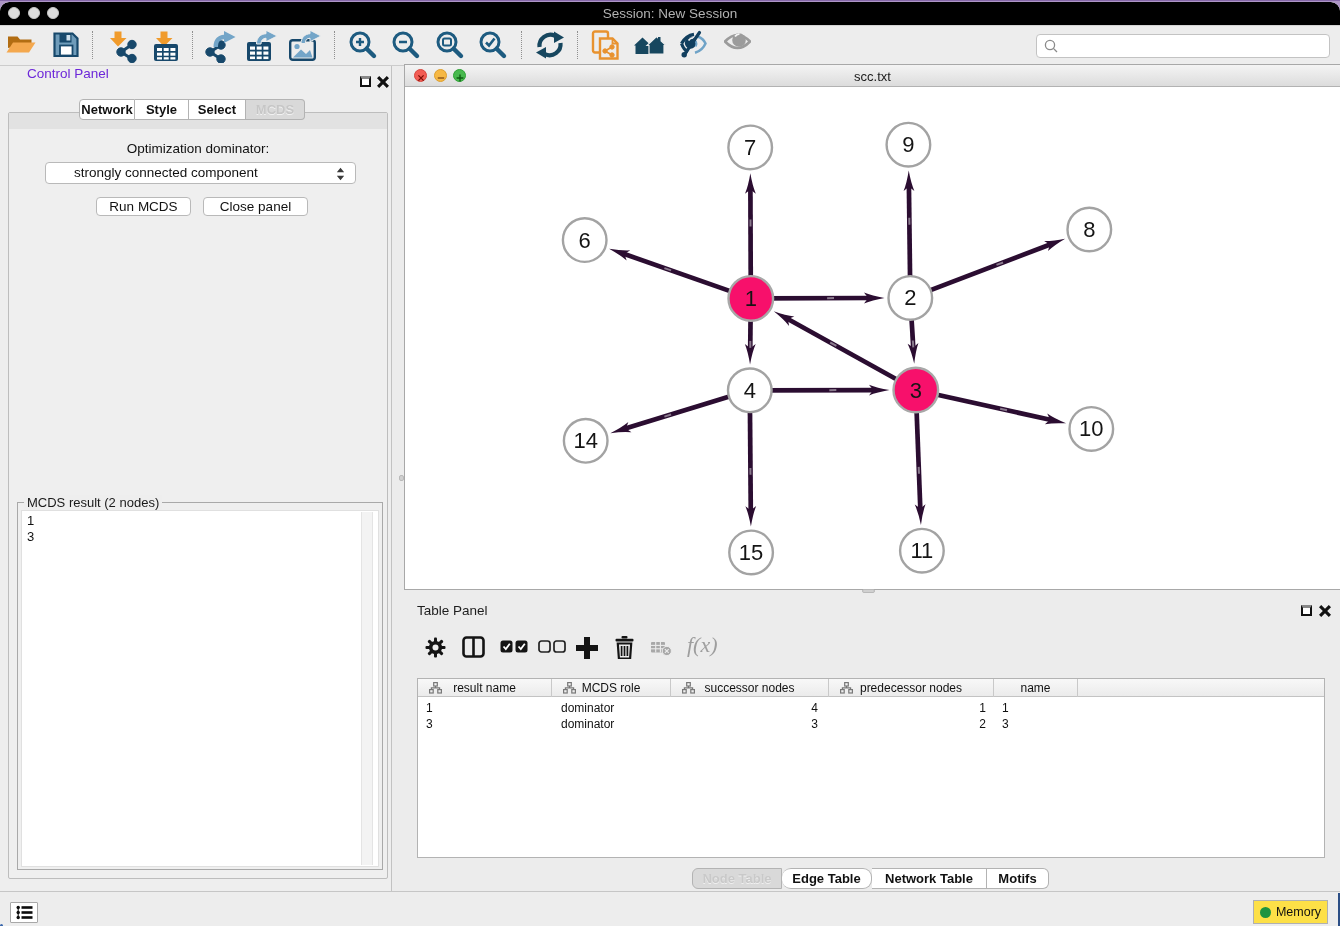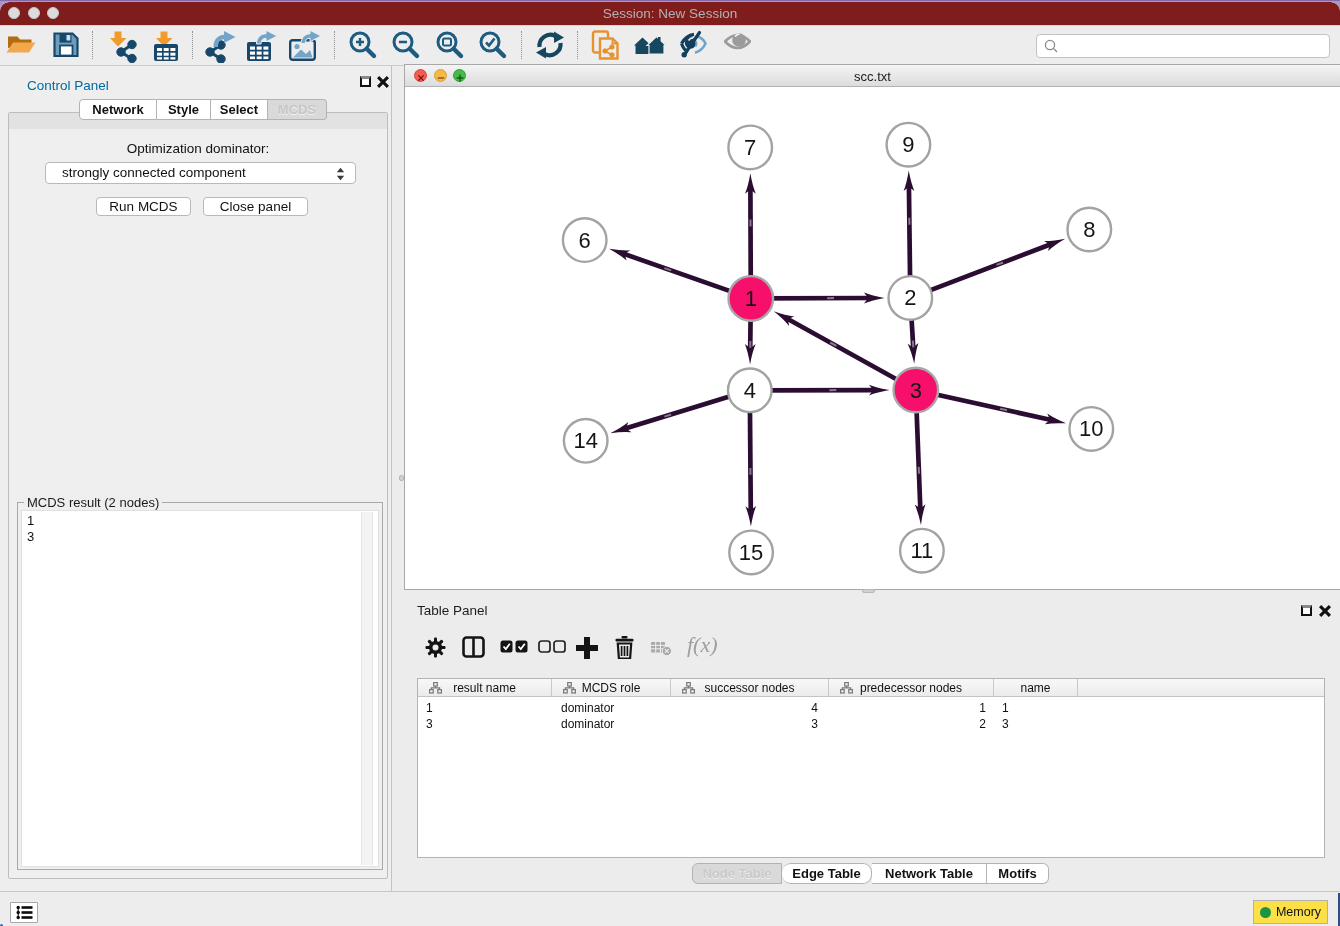--- a/index.html
+++ b/index.html
@@ -1,60 +1,60 @@
 <!DOCTYPE html>
 <html><head>
 <meta charset="utf-8">
 <style>
 * { margin:0; padding:0; box-sizing:border-box; }
 html,body { width:1340px; height:926px; overflow:hidden; }
 body { background:#ad95c6; font-family:"Liberation Sans", sans-serif; position:relative; }
 #topline { position:absolute; left:0; top:0; width:1340px; height:1px; background:#8568a8; }
 #win { position:absolute; left:0; top:2px; width:1340px; height:924px; background:#ececec; border-radius:9px 9px 0 0; overflow:hidden; }
 
-#titlebar { position:absolute; left:0; top:0; width:1340px; height:24px; background:#7f1d1d; border-bottom:1px solid #d4d4d4; border-radius:9px 9px 0 0; }
+#titlebar { position:absolute; left:0; top:0; width:1340px; height:24px; background:#000000; border-bottom:1px solid #d4d4d4; border-radius:9px 9px 0 0; }
 .tl { position:absolute; top:5px; width:12px; height:12px; border-radius:50%; background:#dcdcdc; border:1px solid #c6c6c6; }
 #title { position:absolute; left:0; right:0; top:4px; text-align:center; font-size:13.5px; color:#b2b2b2; }
 
 #toolbar { position:absolute; left:0; top:25px; width:1340px; height:39px; background:#ededed; border-bottom:1px solid #cccccc; }
 .tbi { position:absolute; top:3px; }
 .tbsep { position:absolute; top:4px; height:28px; width:0; border-left:1px dotted #8f8f8f; }
 #search { position:absolute; left:1036px; top:7px; width:294px; height:24px; background:#fff; border:1px solid #c3c3c3; border-radius:4px; }
 
 #control { position:absolute; left:0; top:64px; width:392px; height:825px; background:#eeeeee; border-right:1px solid #c2c2c2; }
-#cp-title { position:absolute; left:27px; top:12px; font-size:13.5px; color:#0369a1; }
+#cp-title { position:absolute; left:27px; top:0; font-size:13.5px; color:#6d28d9; }
 .float-ic { position:absolute; width:11px; height:11px; border:2px solid #111; border-top:3px solid #888; background:#fff; }
 #tabs { position:absolute; left:79px; top:33px; height:21px; display:flex; z-index:3; }
 .tab { height:21px; background:#fff; border:1px solid #b3b3b3; border-left:none; font-size:13px; font-weight:bold; color:#111; text-align:center; line-height:19px; }
 .tab.first { border-left:1px solid #b3b3b3; border-radius:4px 0 0 4px; }
 .tab.last  { border-radius:0 4px 4px 0; }
 .tab.sel { background:#d9d9d9; color:#c6c6c6; text-shadow:0 1px 0 #f2f2f2; }
 #cp-box { position:absolute; left:8px; top:46px; width:380px; height:767px; border:1px solid #bdbdbd; border-radius:2px; background:#efefef; }
 #cp-box-top { position:absolute; left:0; top:0; width:100%; height:16px; background:#e2e2e2; }
 #optlabel { position:absolute; left:0; top:28px; width:100%; text-align:center; font-size:13.5px; color:#111; }
-#dropdown { position:absolute; left:36px; top:49px; width:311px; height:22px; background:#fff; border:1px solid #b9b9b9; border-radius:4px; font-size:13.5px; color:#111; line-height:20px; padding-left:16px; }
+#dropdown { position:absolute; left:36px; top:49px; width:311px; height:22px; background:#fff; border:1px solid #b9b9b9; border-radius:4px; font-size:13.5px; color:#111; line-height:20px; padding-left:28px; }
 .btn { position:absolute; top:84px; height:19px; background:#fff; border:1px solid #b9b9b9; border-radius:4px; font-size:13.5px; color:#111; text-align:center; line-height:17px; }
 #fieldset { position:absolute; left:17px; top:436px; width:366px; height:368px; border:1px solid #a9a9a9; }
 #fs-legend { position:absolute; left:6px; top:-8px; background:#eeeeee; padding:0 3px; font-size:13px; color:#1a1a1a; }
 #fs-white { position:absolute; left:3px; top:7px; right:3px; bottom:2px; background:#fff; border:1px solid #e0e0e0; font-size:13px; color:#111; line-height:16px; padding:2px 0 0 5px; }
 #fs-scroll { position:absolute; top:1px; bottom:1px; right:5px; width:12px; background:#f3f3f3; border-left:1px solid #e4e4e4; border-right:1px solid #e4e4e4; }
 
 #netwin { position:absolute; left:404px; top:62px; width:936px; height:526px; background:#fff; border:1px solid #a8a8a8; border-right:none;padding-left:30px; }
 #nw-bar { position:absolute; left:0; top:0; width:100%; height:22px; background:linear-gradient(#f4f4f4,#dcdcdc); border-bottom:1px solid #b2b2b2; }
 #nw-title { position:absolute; left:0; right:0; top:4px; text-align:center; font-size:13px; color:#1a1a1a; }
 .mac { position:absolute; top:4px; width:13px; height:13px; border-radius:50%; }
 
 #tablepanel { position:absolute; left:404px; top:598px; width:936px; height:291px; background:#ececec; }
 #tp-title { position:absolute; left:13px; top:3px; font-size:13.5px; color:#1d1d1d; }
 #tp-table { position:absolute; left:13px; top:78px; width:908px; height:180px; background:#fff; border:1px solid #b3b3b3; }
 #tp-head { position:absolute; left:0; top:0; width:100%; height:18px; background:linear-gradient(#f8f8f8,#ebebeb); border-bottom:1px solid #c3c3c3; }
 .th { position:absolute; top:0; height:18px; border-right:1px solid #c9c9c9; font-size:12px; color:#111; text-align:center; line-height:18px; }
 .td { position:absolute; font-size:12px; color:#111; line-height:16px; }
 .treeic { position:absolute; top:3px; }
-#btabs { position:absolute; top:268px; height:16px; display:flex; left:288px;align-items:flex-end; }
+#btabs { position:absolute; top:268px; height:16px; display:flex; left:288px; }
 .btab { height:21px; background:#fff; border:1px solid #b3b3b3; border-left:none; font-size:13px; font-weight:bold; color:#111; text-align:center; line-height:19px; }
 
 #statusbar { position:absolute; left:0; top:889px; width:1340px; height:37px; background:#ededed; border-top:1px solid #c6c6c6; }
 #listbtn { position:absolute; left:10px; top:10px; width:28px; height:21px; background:#fff; border:1px solid #a8a8a8; border-radius:1px; }
 #membtn { position:absolute; right:12px; top:8px; width:75px; height:24px; background:#fde047; border:1px solid #b0b0b0; font-size:12.5px; color:#111; line-height:22px; text-align:center; }
 #memdot { display:inline-block; width:11px; height:11px; border-radius:50%; background:#1e9440; vertical-align:-1.5px; margin-right:5px; }
 .handle { position:absolute; background:#bdbdbd; }
 </style>
 </head>
 <body>
@@ -200,21 +200,21 @@
       </svg>
     </div>
   </div>
   <div id="control">
     <div id="cp-title">Control Panel</div>
     <div class="float-ic" style="left:360px; top:10px;"></div>
     <svg style="position:absolute; left:377px; top:10px;" width="12" height="12" viewBox="0 0 12 12">
         <path d="M2.2,0 L6,3.8 L9.8,0 L12,2.2 L8.2,6 L12,9.8 L9.8,12 L6,8.2 L2.2,12 L0,9.8 L3.8,6 L0,2.2 Z" fill="#111"></path>
       </svg>
     <div id="tabs">
-      <div class="tab first" style="width:78px;">Network</div>
+      <div class="tab first" style="width:56px;">Network</div>
       <div class="tab" style="width:54px;">Style</div>
       <div class="tab" style="width:57px;">Select</div>
       <div class="tab last sel" style="width:59px;">MCDS</div>
     </div>
     <div id="cp-box">
       <div id="cp-box-top"></div>
       <div id="optlabel">Optimization dominator:</div>
       <div id="dropdown">strongly connected component
         <svg style="position:absolute; right:10px; top:4px;" width="9" height="14" viewBox="0 0 9 14">
             <path d="M0.8,5.3 L4.5,0.8 L8.2,5.3 Z M0.8,8.7 L4.5,13.2 L8.2,8.7 Z" fill="#3a3a3a"></path>

